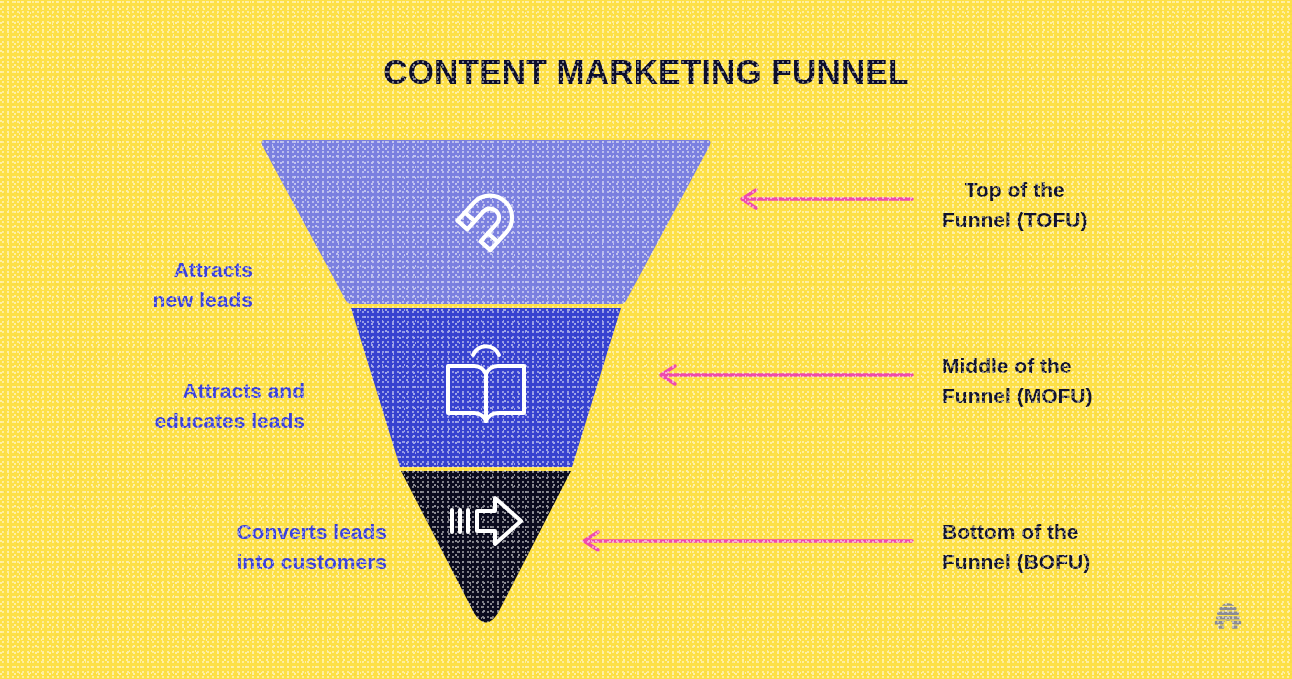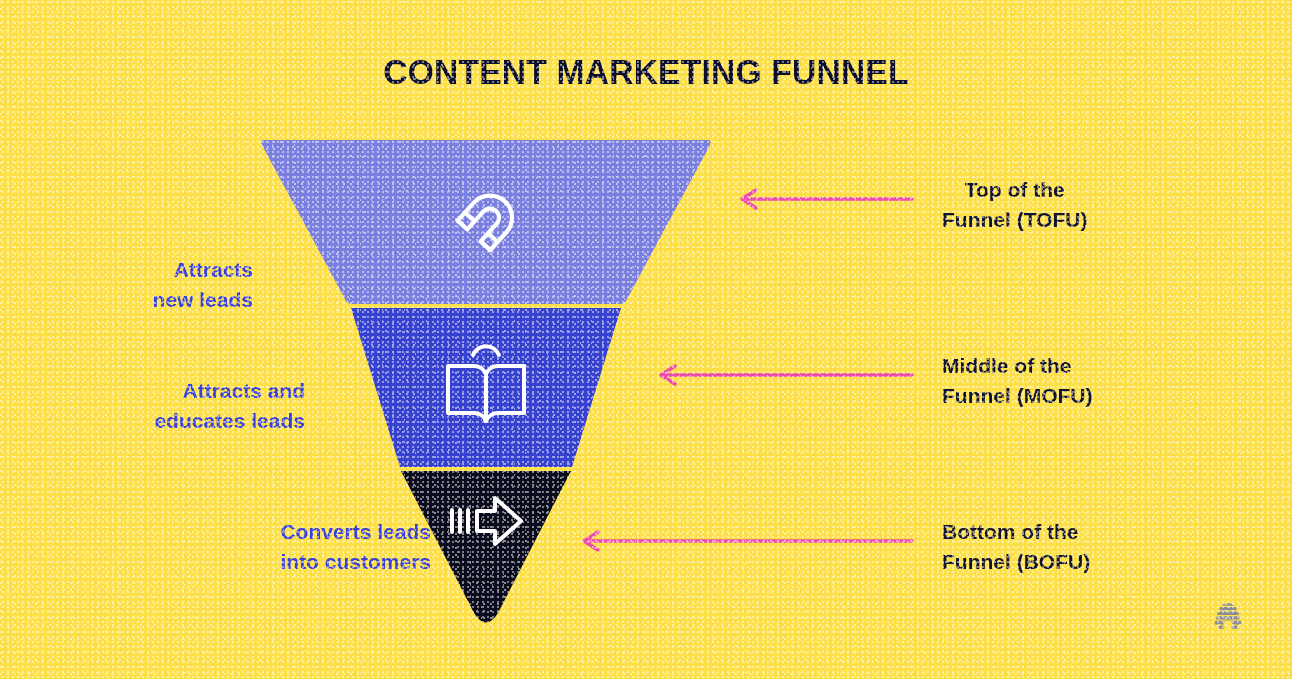--- a/index.html
+++ b/index.html
@@ -68,21 +68,21 @@
     text-align: right;
     font-family: "Liberation Sans", sans-serif;
     font-size: 21px;
     font-weight: 700;
     line-height: 30px;
     color: #3a40db;
     white-space: pre-line;
   }
   #left-label-0 { left: 0px;  top: 219px; width: 253px; margin-top: 36px; }
   #left-label-1 { left: 0px;  top: 376px; width: 305px; }
-  #left-label-2 { left: 0px;  top: 517px; width: 387px; padding-left: 44px; }
+  #left-label-2 { left: 0px;  top: 517px; width: 387px; }
 
   
   .right-label {
     position: absolute;
     text-align: left;
     font-family: "Liberation Sans", sans-serif;
     font-size: 21px;
     font-weight: 700;
     line-height: 30px;
     color: #12132e;

